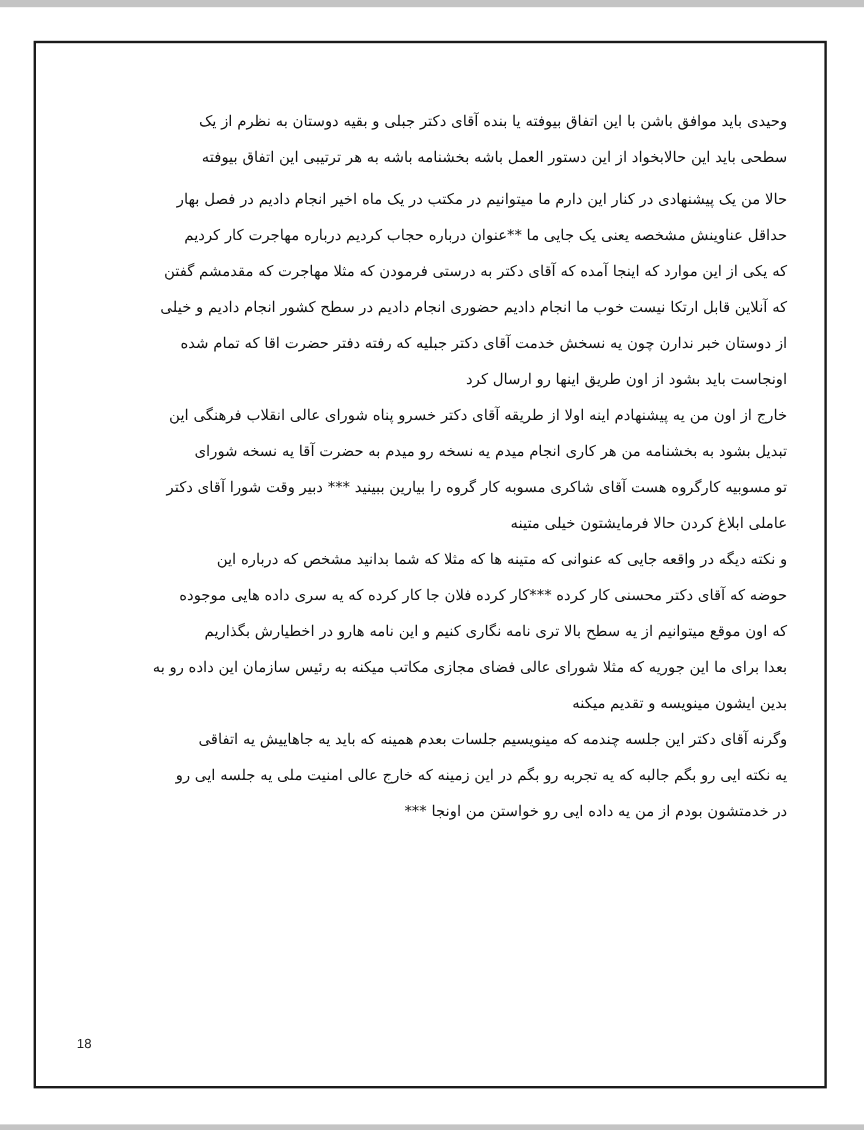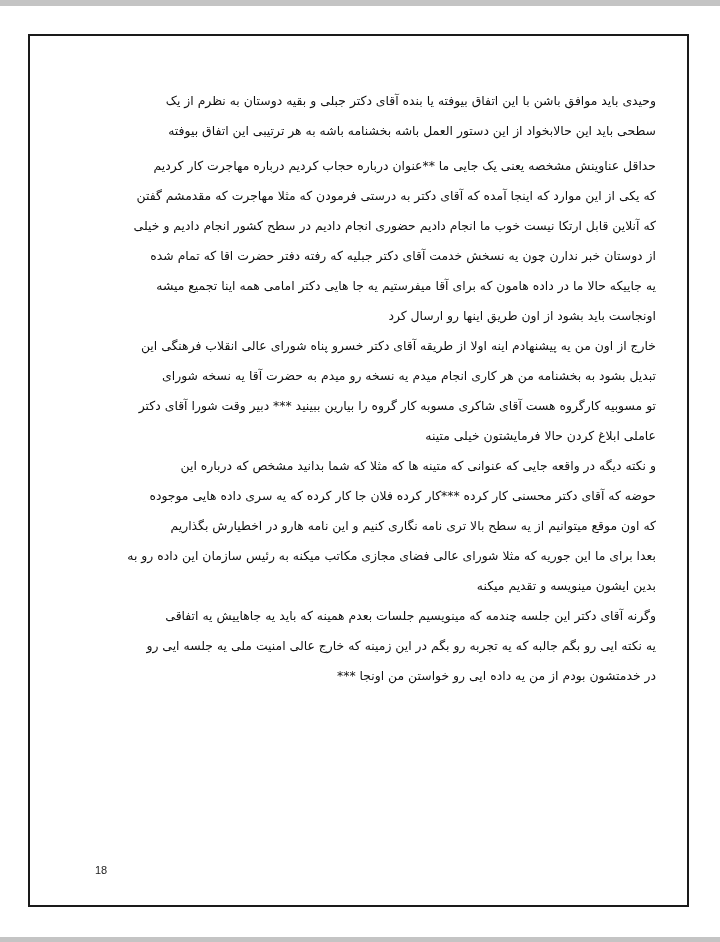--- a/index.html
+++ b/index.html
@@ -62,42 +62,41 @@
       height: 30px;
       overflow: visible;
     }
     .page-number {
       position: absolute;
       left: 34px;
       top: 828px;
       font-family: "Liberation Sans", sans-serif;
       font-size: 11px;
       color: #222222;
-      margin-left: 31px;
     }
   </style>
 </head>
 <body>
 
 <div class="top-strip"></div>
 
 <div class="page-frame">
   <div class="page-body">
 
     <p class="para gap-after">
       <span class="line">وحیدی باید موافق باشن با این اتفاق بیوفته یا بنده آقای دکتر جبلی و بقیه دوستان به نظرم از یک</span>
       <span class="line">سطحی باید این حالابخواد از این دستور العمل باشه بخشنامه باشه به هر ترتیبی این اتفاق بیوفته</span>
     </p>
 
     <p class="para">
+      <span class="line">حالا من یک پیشنهادی در کنار این دارم ما میتوانیم در مکتب در یک ماه اخیر انجام دادیم در فصل بهار</span>
       <span class="line">حداقل عناوینش مشخصه یعنی یک جایی ما **عنوان درباره حجاب کردیم درباره مهاجرت کار کردیم</span>
       <span class="line">که یکی از این موارد که اینجا آمده که آقای دکتر به درستی فرمودن که مثلا مهاجرت که مقدمشم گفتن</span>
       <span class="line">که آنلاین قابل ارتکا نیست خوب ما انجام دادیم حضوری انجام دادیم در سطح کشور انجام دادیم و خیلی</span>
       <span class="line">از دوستان خبر ندارن چون یه نسخش خدمت آقای دکتر جبلیه که رفته دفتر حضرت اقا که تمام شده</span>
-      <span class="line">یه جاییکه حالا ما در داده هامون که برای آقا میفرستیم یه جا هایی دکتر امامی همه اینا تجمیع میشه</span>
       <span class="line">اونجاست باید بشود از اون طریق اینها رو ارسال کرد</span>
     </p>
 
     <p class="para">
       <span class="line">خارج از اون من یه پیشنهادم اینه اولا از طریقه آقای دکتر خسرو پناه شورای عالی انقلاب فرهنگی این</span>
       <span class="line">تبدیل بشود به بخشنامه من هر کاری انجام میدم یه نسخه رو میدم به حضرت آقا یه نسخه شورای</span>
     </p>
 
     <p class="para">
       <span class="line">تو مسوبیه کارگروه هست آقای شاکری مسوبه کار گروه را بیارین ببینید *** دبیر وقت شورا آقای دکتر</span>

